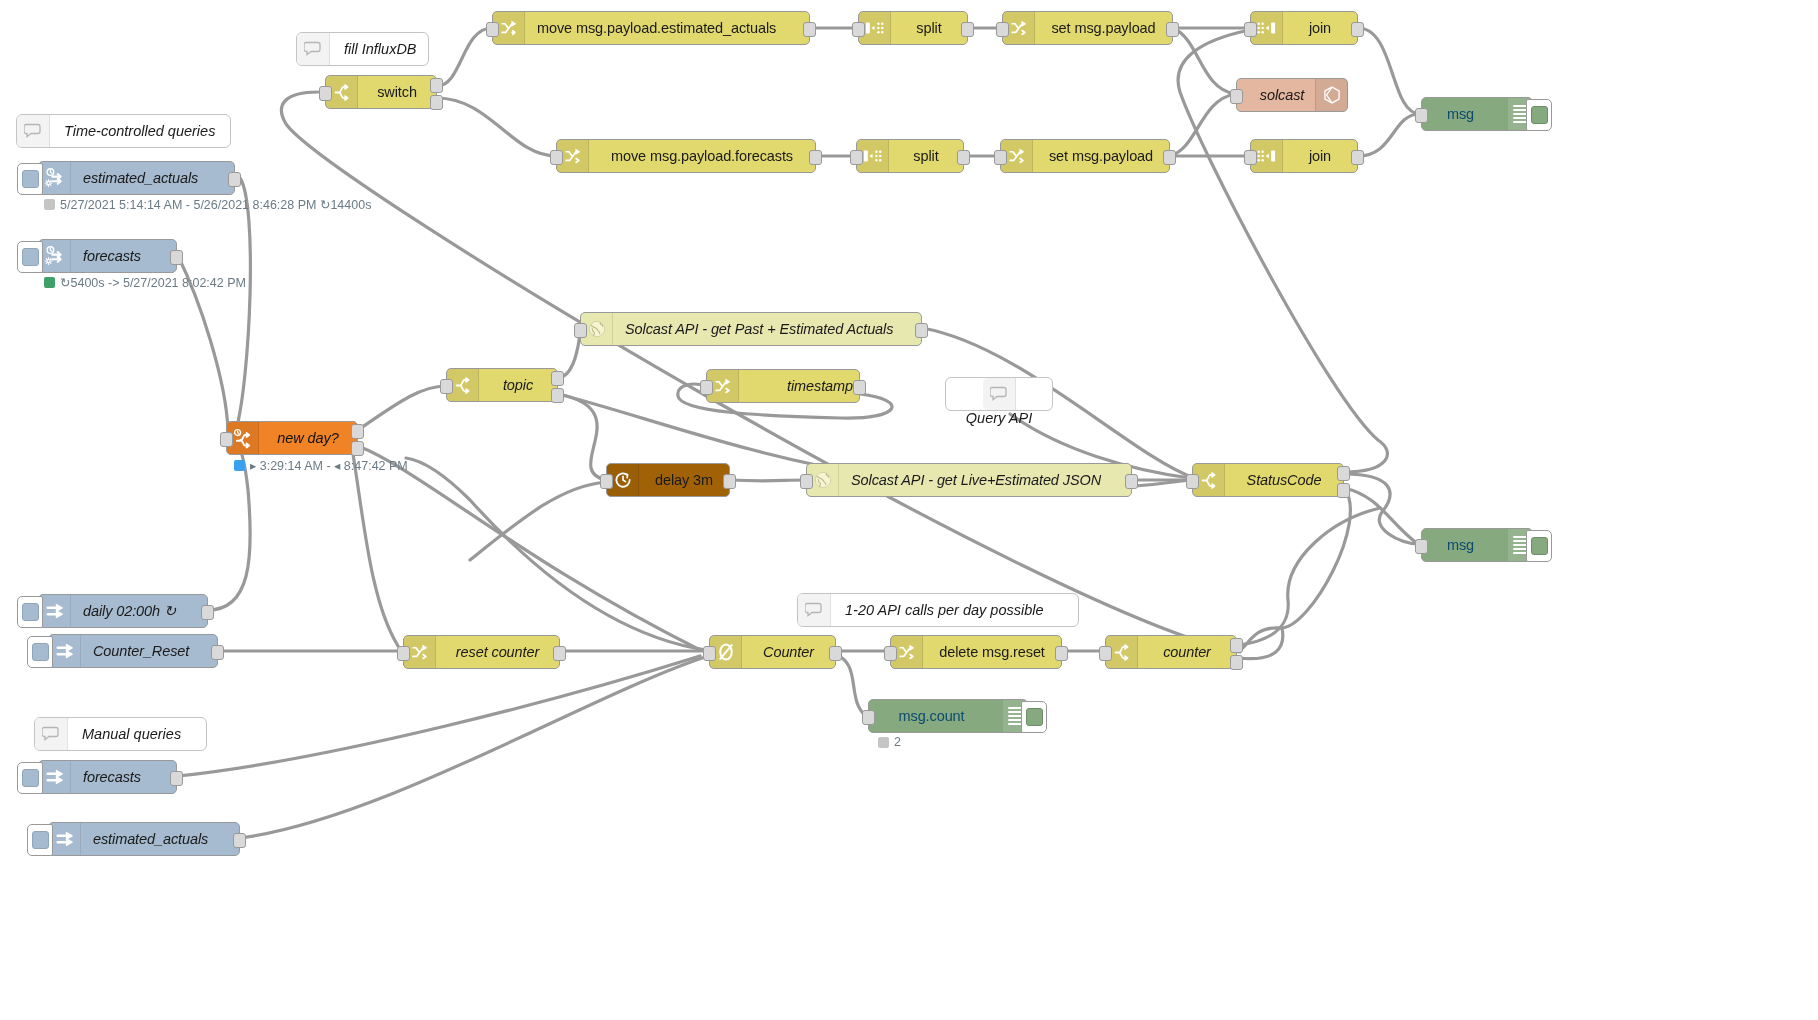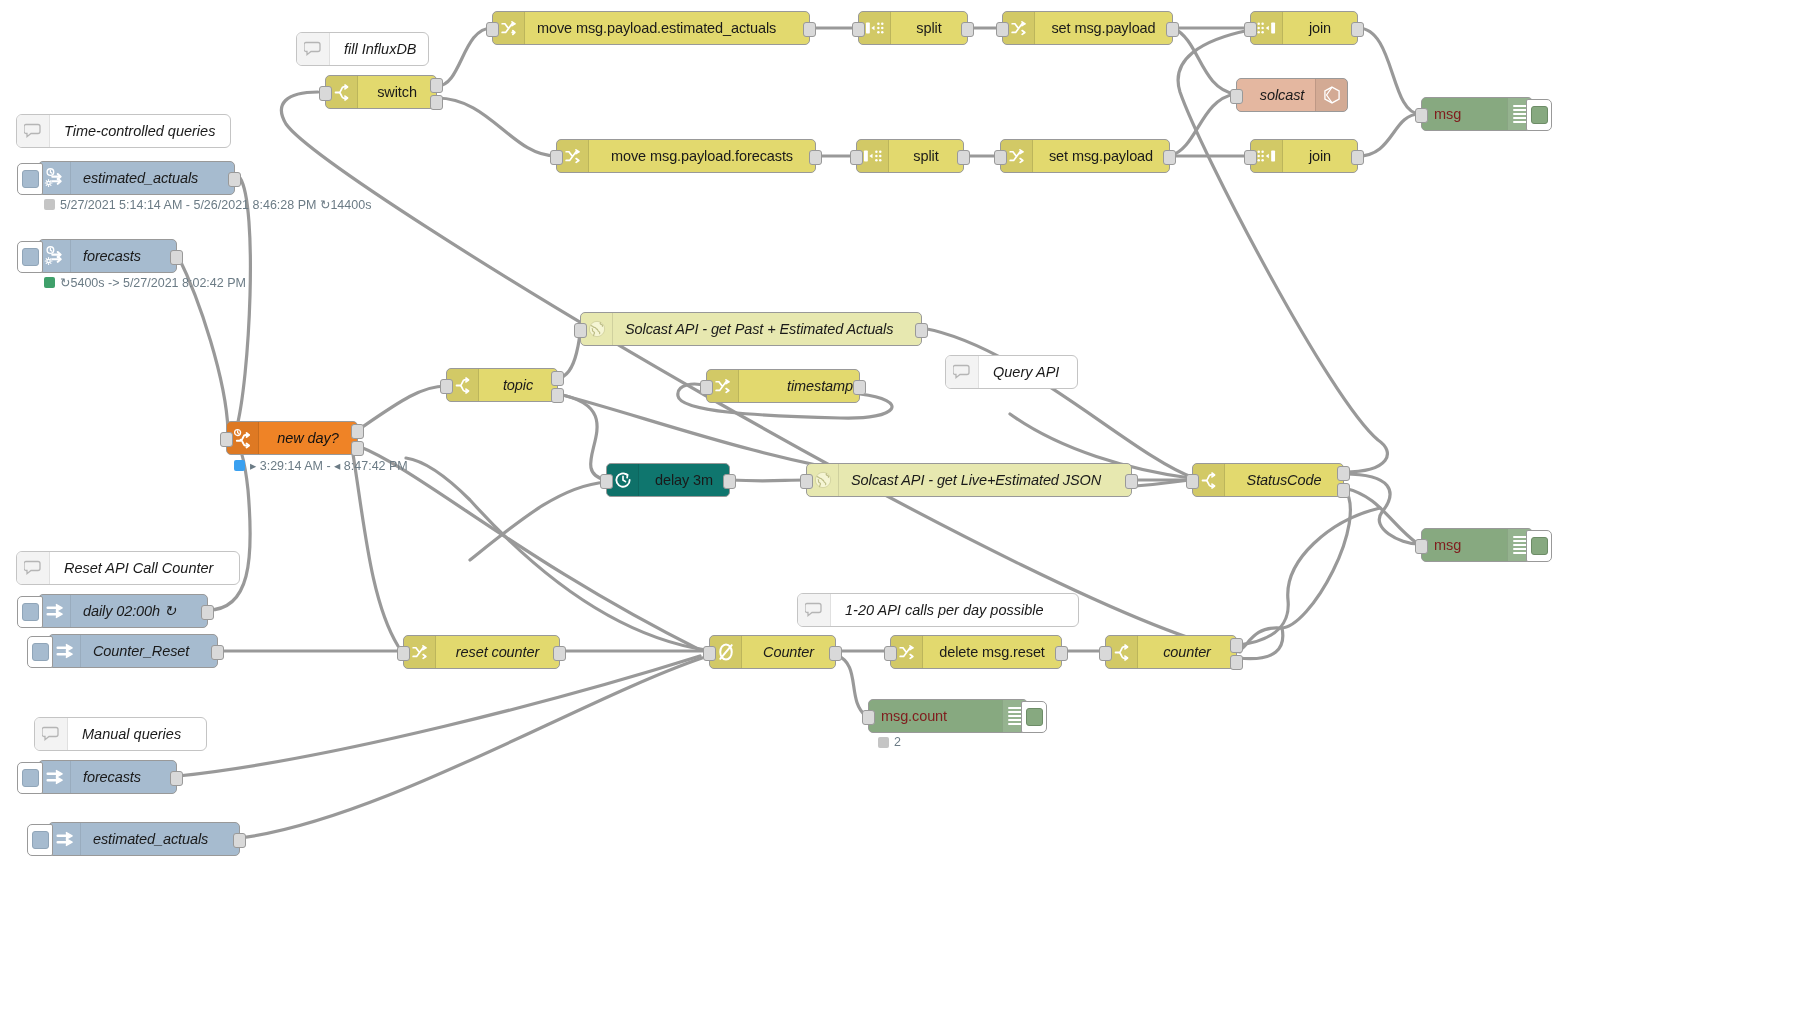--- a/index.html
+++ b/index.html
@@ -52,21 +52,21 @@
     letter-spacing: -0.1px;
   }
   .node.nonitalic .nlabel { font-style: normal; }
   .node .nlabel.center { text-align: center; }
 
   
   .n-change   { background: #e2d96e; }
   .n-switch   { background: #e2d96e; }
   .n-http     { background: #e7e8b0; }
   .n-inject   { background: #a6bbcf; }
-  .n-delay    { background: #0f766e; }
+  .n-delay    { background: #a16207; }
   .n-debug    { background: #87a980; }
   .n-solcast  { background: #e4b7a0; }
   .n-split    { background: #e2d96e; }
   .n-orange   { background: #ef8326; }
   .n-orange .nlabel { color: #111; }
 
   
   .port {
     position: absolute;
     width: 11px;
@@ -117,23 +117,23 @@
   }
   .dbgtab i {
     display: block;
     width: 15px; height: 16px;
     background: #87a980;
     border: 1px solid #6d8c67;
     border-radius: 3px;
   }
   .node.n-debug .nlabel {
     font-style: normal;
-    text-align: left;
+    text-align: center;
     padding-right: 20px;
-    color: #7f1d1d;
+    color: #0c4a6e;
   }
   .dbgbars {
     width: 24px; height: 100%;
     flex: 0 0 24px;
     display: flex; flex-direction: column;
     justify-content: center; align-items: center;
     gap: 2px;
     border-left: 1px solid rgba(0,0,0,0.08);
     background: rgba(255,255,255,0.12);
   }
@@ -289,37 +289,29 @@
 
   <div class="comment" style="left:16px; top:114px; width:215px;">
     <span class="cicon">
       <svg class="icg" width="18" height="16" viewBox="0 0 18 16">
           <path d="M2 1.5h12a2 2 0 0 1 2 2v5a2 2 0 0 1-2 2H7l-4 3.2V10.5H2a2 2 0 0 1-2-2v-5a2 2 0 0 1 2-2z" fill="none" stroke="#b5b5b5" stroke-width="1.3"></path>
         </svg>
     </span>
     <span class="clabel">Time-controlled queries</span>
   </div>
 
-  <div class="comment" style="left:945px; top:355px; width:133px;">
+  <div class="comment" style="left:945px; top:377px; width:108px;flex-direction:column;">
     <span class="cicon">
       <svg class="icg" width="18" height="16" viewBox="0 0 18 16">
           <path d="M2 1.5h12a2 2 0 0 1 2 2v5a2 2 0 0 1-2 2H7l-4 3.2V10.5H2a2 2 0 0 1-2-2v-5a2 2 0 0 1 2-2z" fill="none" stroke="#b5b5b5" stroke-width="1.3"></path>
         </svg>
     </span>
     <span class="clabel">Query API</span>
   </div>
 
-  <div class="comment" style="left:16px; top:551px; width:224px;">
-    <span class="cicon">
-      <svg class="icg" width="18" height="16" viewBox="0 0 18 16">
-          <path d="M2 1.5h12a2 2 0 0 1 2 2v5a2 2 0 0 1-2 2H7l-4 3.2V10.5H2a2 2 0 0 1-2-2v-5a2 2 0 0 1 2-2z" fill="none" stroke="#b5b5b5" stroke-width="1.3"></path>
-        </svg>
-    </span>
-    <span class="clabel">Reset API Call Counter</span>
-  </div>
 
   <div class="comment" style="left:797px; top:593px; width:282px;">
     <span class="cicon">
       <svg class="icg" width="18" height="16" viewBox="0 0 18 16">
           <path d="M2 1.5h12a2 2 0 0 1 2 2v5a2 2 0 0 1-2 2H7l-4 3.2V10.5H2a2 2 0 0 1-2-2v-5a2 2 0 0 1 2-2z" fill="none" stroke="#b5b5b5" stroke-width="1.3"></path>
         </svg>
     </span>
     <span class="clabel">1-20 API calls per day possible</span>
   </div>
 

